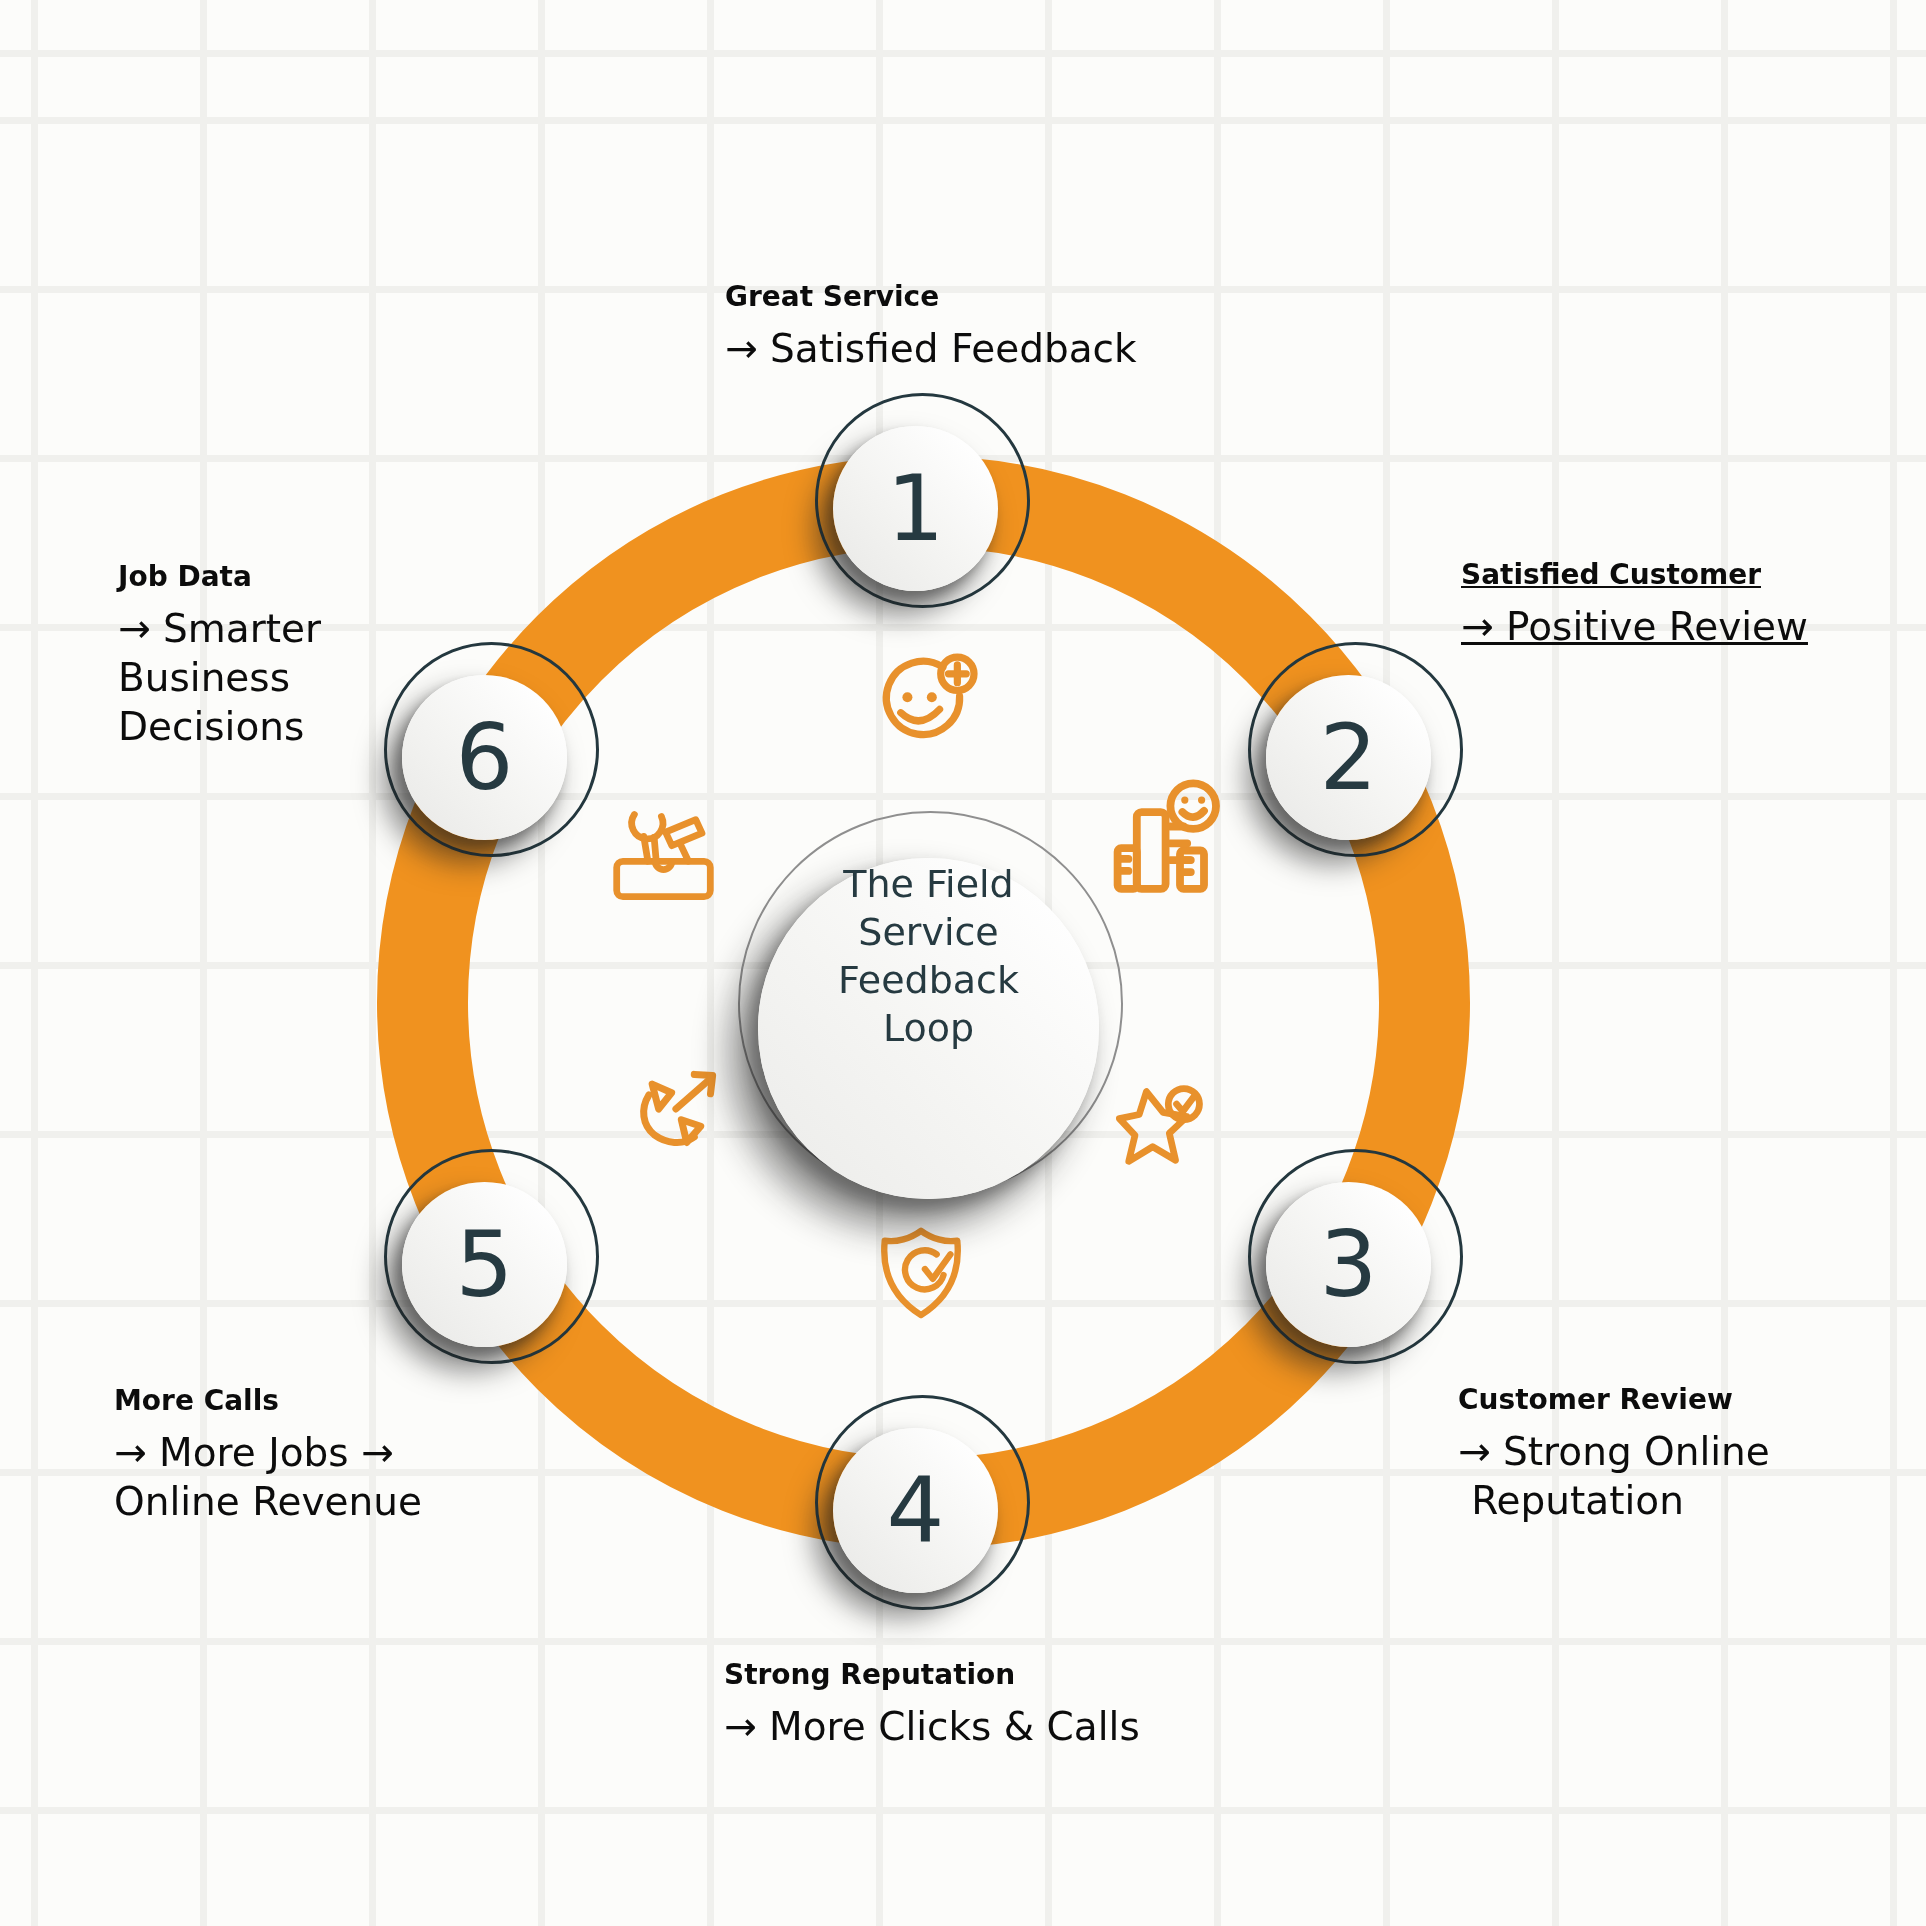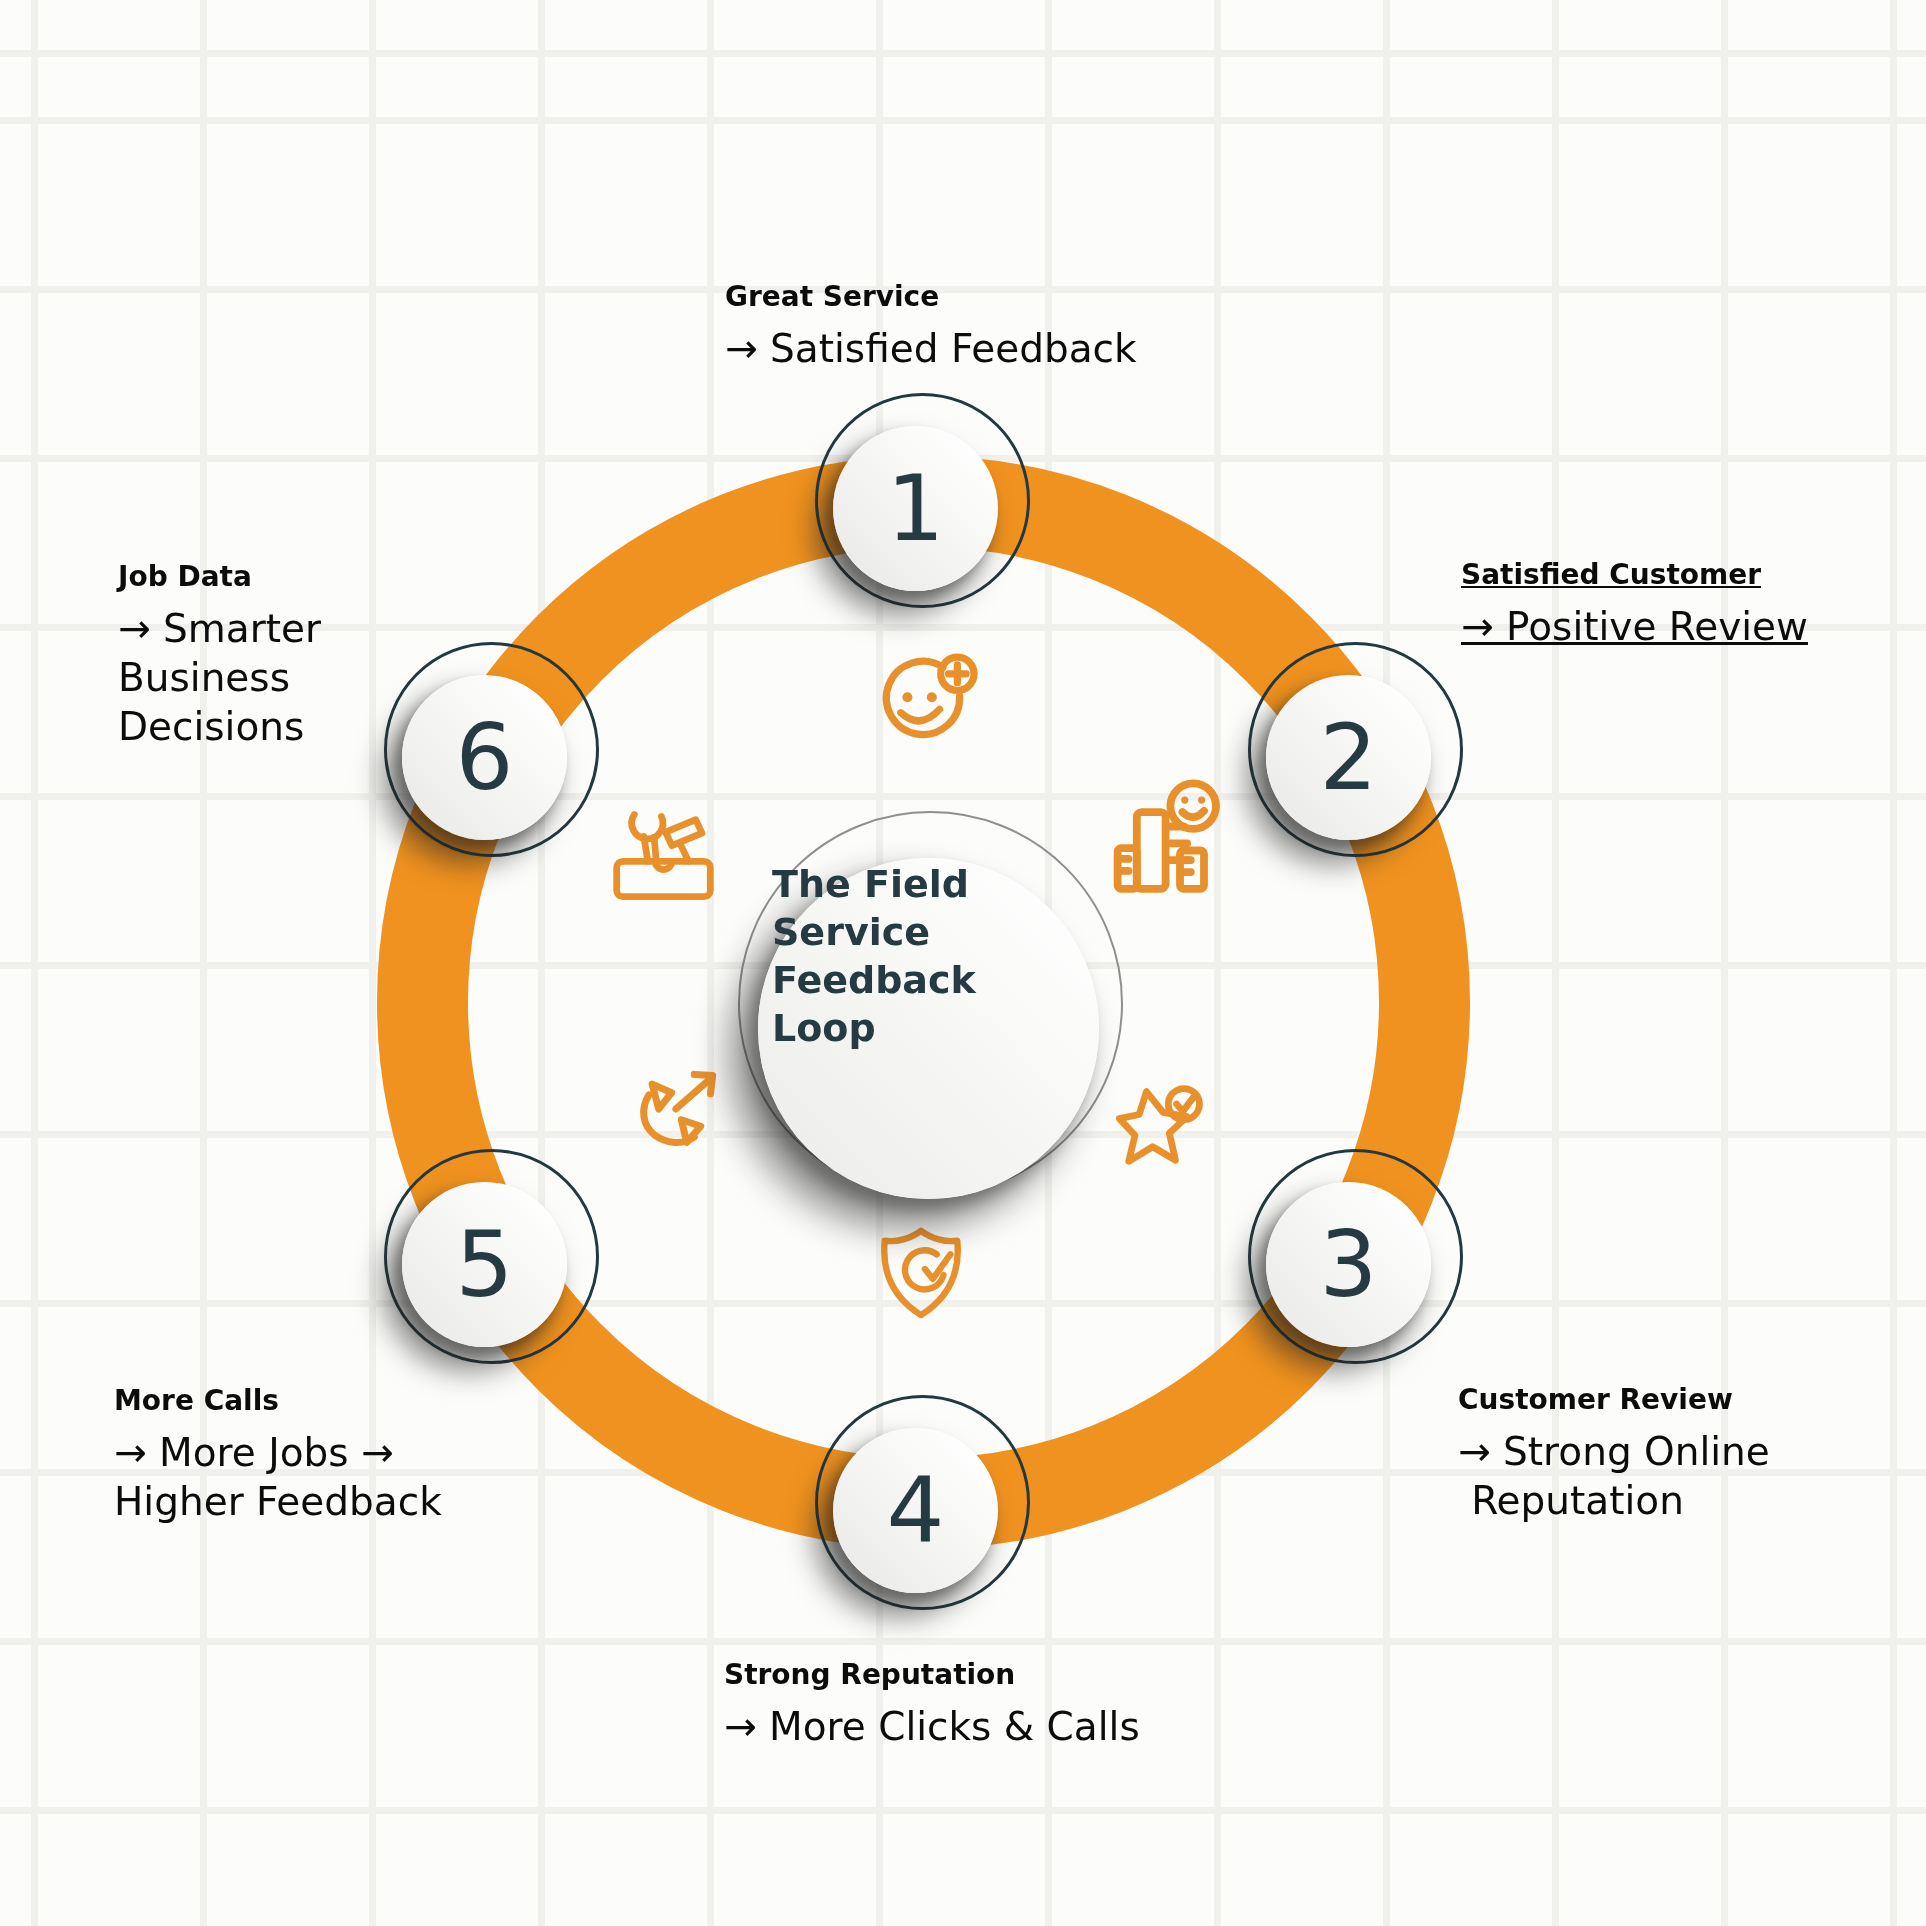--- a/index.html
+++ b/index.html
@@ -45,21 +45,21 @@
     position:absolute;left:738px;top:811px;width:385px;height:385px;
     border:2.4px solid var(--outline_gray);border-radius:50%;
   }
   .center-disc{
     position:absolute;left:758px;top:858px;width:341px;height:341px;border-radius:50%;
     background:linear-gradient(225deg,#ffffff 10%,#f5f5f3 55%,#ebebe9 100%);
     box-shadow:-23px 25px 36px 4.8px rgba(25,25,25,.48), -8.4px 10.8px 15.6px rgba(0,0,0,.3);
     display:flex;align-items:center;justify-content:center;
   }
   .center-text{
-    text-align:left;font-size:38px;font-weight:700;line-height:48px;
+    text-align:center;font-size:38px;font-weight:400;line-height:48px;
     color:var(--dark);transform:translateY(-73px);width:313px;
   }
   
   .label{position:absolute;font-size:39px;line-height:49px;color:var(--ink);}
   .label .lt{font-weight:800;font-size:28px;line-height:52px;margin-bottom:1.2px;}
   .label .indent{padding-left:13.2px;}
   .l1{left:725px;top:271px;}
   .l2{left:1461px;top:549px;text-decoration:underline;}
   .l3{left:1458px;top:1374px;}
   .l4{left:724px;top:1649px;}
@@ -213,21 +213,21 @@
 </div>
 
 <div class="label l4">
   <div class="lt">Strong Reputation</div>
   <div class="ll">→ More Clicks &amp; Calls</div>
 </div>
 
 <div class="label l5">
   <div class="lt">More Calls</div>
   <div class="ll">→ More Jobs →</div>
-  <div class="ll">Higher Feedback</div>
+  <div class="ll">Online Revenue</div>
 </div>
 
 <div class="label l6">
   <div class="lt">Job Data</div>
   <div class="ll">→ Smarter</div>
   <div class="ll">Business</div>
   <div class="ll">Decisions</div>
 </div>
 
 

